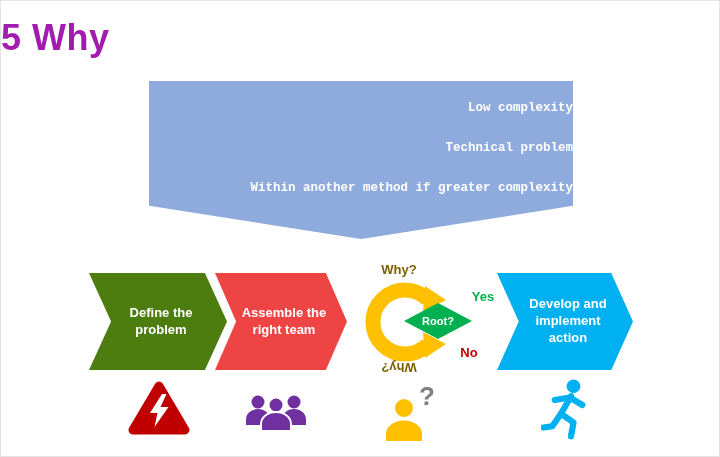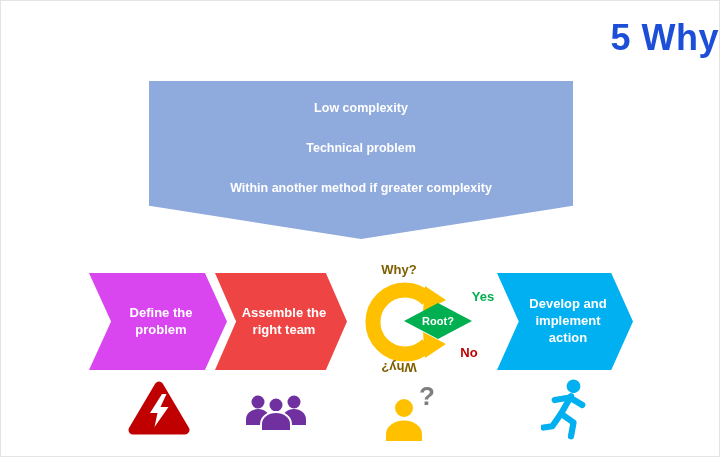--- a/index.html
+++ b/index.html
@@ -13,40 +13,41 @@
     background: #ffffff;
     border: 1px solid #e4e4e4;
     overflow: hidden;
   }
 
   .title {
     position: absolute;
     top: 16px;
     left: 0;
     width: 100%;
-    text-align: right;
+    text-align: left;
     font-size: 36px;
     font-weight: bold;
-    color: #1d4ed8;
+    color: #a21caf;
     letter-spacing: 0.5px;
   }
 
   .banner {
     position: absolute;
     left: 148px;
     top: 80px;
     width: 424px;
     height: 158px;
     background: #8FAADC;
     clip-path: polygon(0 0, 100% 0, 100% 79%, 50% 100%, 0 79%);
     display: flex;
     flex-direction: column;
-    align-items: center;
+    align-items: flex-end;
     padding-top: 20px;
     gap: 26px;
+    font-family: Liberation Mono, monospace;
   }
   .banner-line {
     color: #ffffff;
     font-weight: bold;
     font-size: 12.5px;
     text-align: center;
   }
 
   .chevron {
     position: absolute;
@@ -56,21 +57,21 @@
     display: flex;
     align-items: center;
     justify-content: center;
     text-align: center;
     color: #ffffff;
     font-weight: bold;
     font-size: 13px;
     line-height: 1.3;
     padding: 0 18px 0 24px;
   }
-  .chevron.red    { left: 88px;  width: 138px; background: #d946ef; }
+  .chevron.red    { left: 88px;  width: 138px; background: #4d7c0f; }
   .chevron.purple { left: 214px; width: 132px; background: #ef4444; }
   .chevron.blue   { left: 496px; width: 136px; background: #00B0F0; justify-content: flex-end; }
 
   .loop-svg {
     position: absolute;
     left: 342px;
     top: 258px;
     width: 156px;
     height: 124px;
   }

